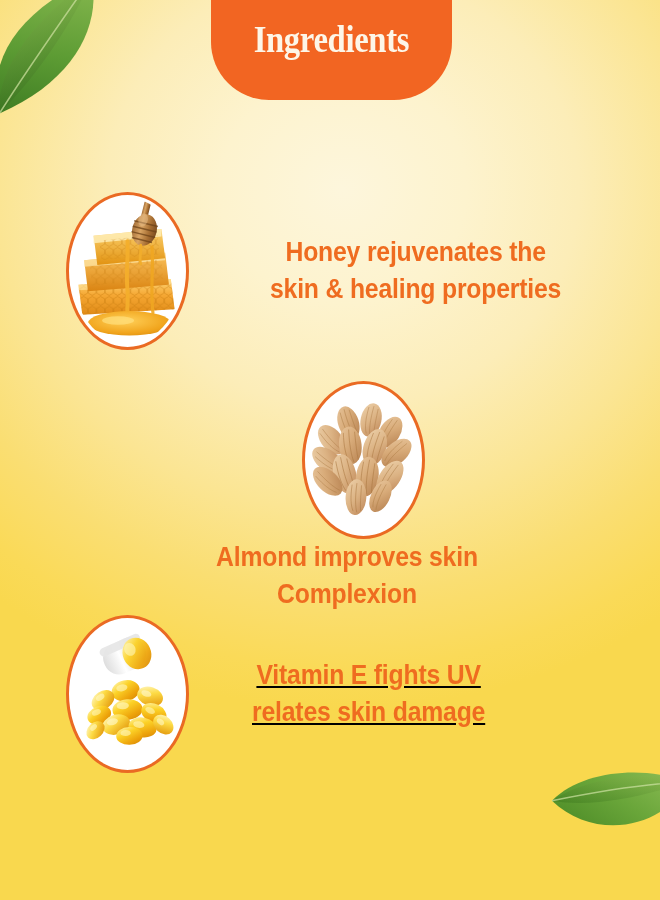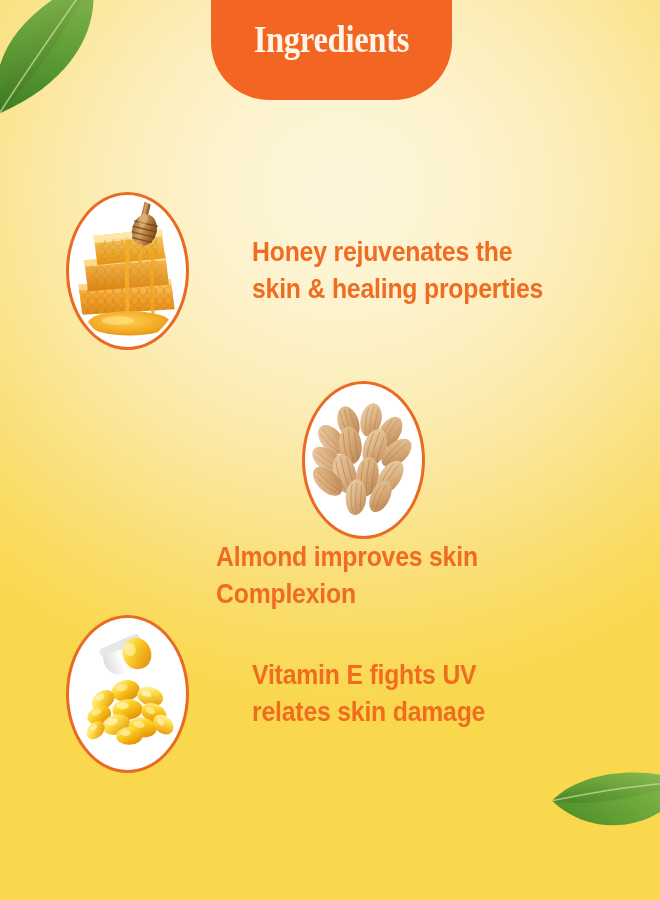--- a/index.html
+++ b/index.html
@@ -25,20 +25,21 @@
     overflow: hidden;
     background:
       radial-gradient(ellipse 560px 520px at 52% 21%,
         #fdf6dc 0%,
         #fdf3ce 22%,
         #fcedb8 42%,
         #fbe593 62%,
         #fade72 78%,
         #fada58 92%,
         #f9d84e 100%);
+    text-align: center;
   }
 
   
   .leaf {
     position: absolute;
     pointer-events: none;
   }
   .leaf svg { display: block; }
 
   .leaf-top-left {
@@ -128,23 +129,23 @@
     font-size: 27.5px;
     line-height: 1.33;
     letter-spacing: -0.2px;
     transform: scaleX(0.90);
     transform-origin: left center;
     white-space: pre-line;
     max-width: 420px;
   }
 
   
-  .row-honey  { margin-top: 0px;  }
+  .row-honey  { margin-top: 0px; gap: 18px;  }
   .row-almond { margin-top: 8px; flex-direction: column;  }
-  .row-vite   { margin-top: 5px;  }
+  .row-vite   { margin-top: 5px; text-decoration: underline;  }
 </style>
 </head>
 <body>
 
 <div class="page">
 
   <div class="leaf leaf-top-left">
     <span>
       <svg width="150" height="105" viewBox="0 0 150 105">
         <defs>

